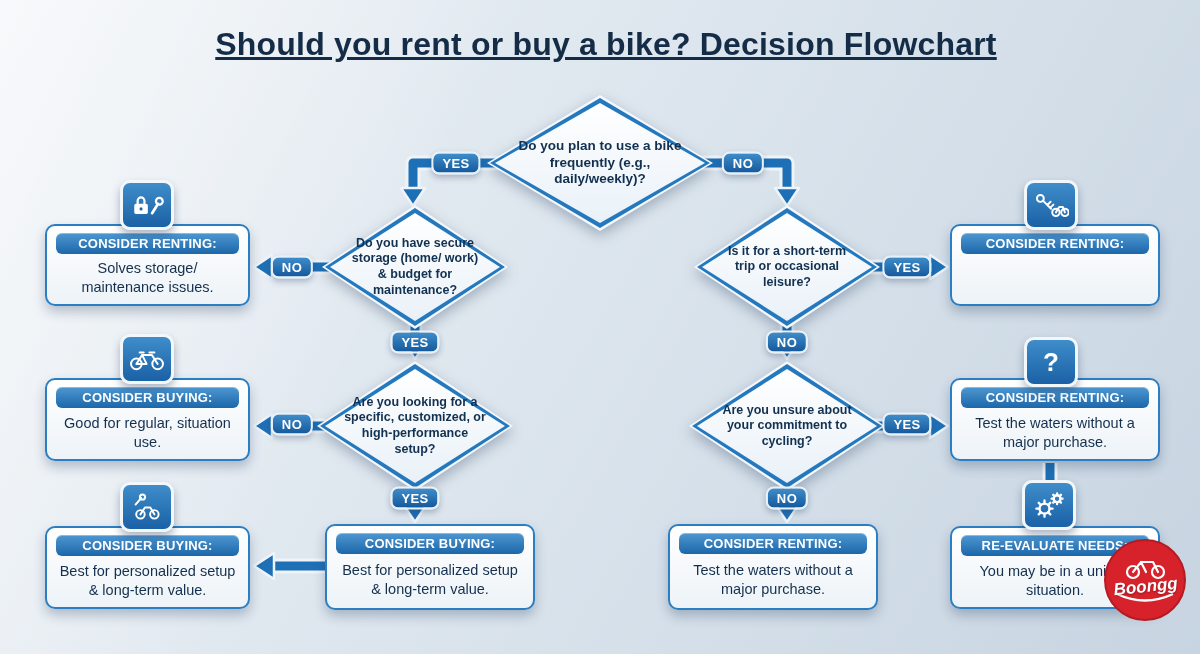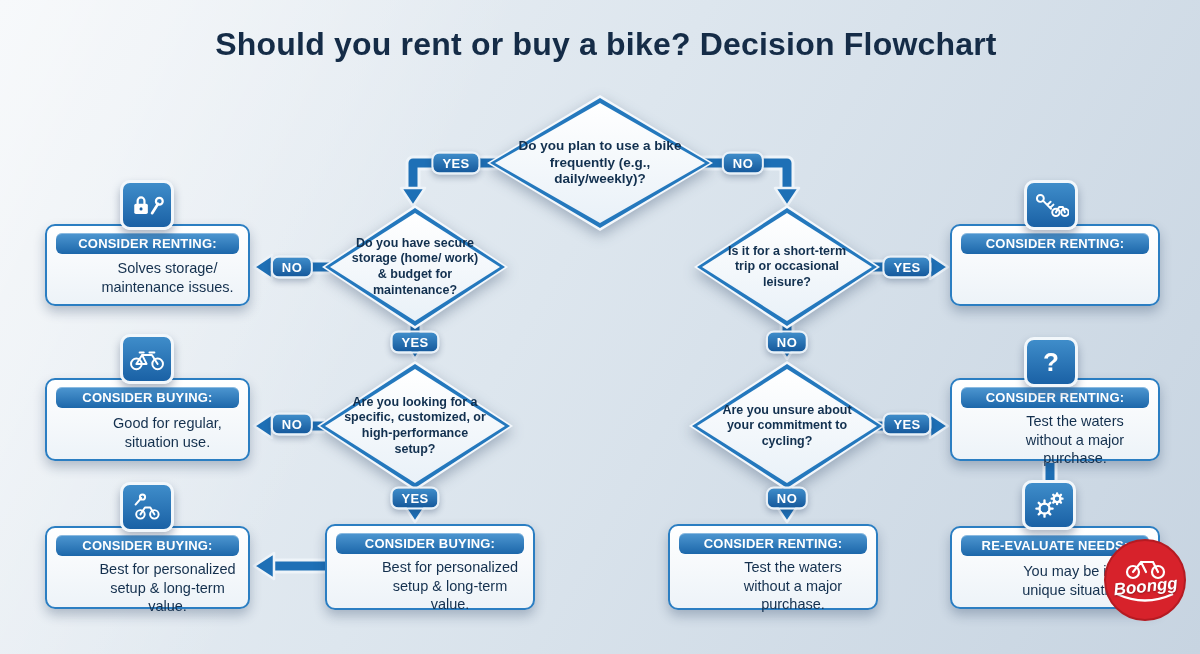--- a/index.html
+++ b/index.html
@@ -5,21 +5,21 @@
   html,body{margin:0;padding:0;}
   .canvas{
     position:relative;width:1200px;height:654px;overflow:hidden;
     font-family:"Liberation Sans",sans-serif;
     background:
       linear-gradient(115deg, rgba(255,255,255,.55) 0%, rgba(255,255,255,0) 35%),
       linear-gradient(120deg,#eef2f6 0%,#dde6ee 45%,#c7d4e1 100%);
   }
   .title{
     position:absolute;top:26px;left:12px;right:0;text-align:center;
-    font-size:32px;font-weight:700;color:#152c47;letter-spacing:.2px;z-index:6;
+    font-size:32px;font-weight:700;color:#152c47;letter-spacing:.2px;z-index:6;text-decoration:underline;
   }
   
   .arrows{position:absolute;inset:0;z-index:1;}
   .ac{fill:none;stroke:#eef4f9;stroke-width:15;stroke-linejoin:round;}
   .al{fill:none;stroke:#1e70b6;stroke-width:9;stroke-linejoin:round;}
   .ah{fill:#1e70b6;stroke:#eef4f9;stroke-width:2.5;stroke-linejoin:round;}
   
   .diamond{position:absolute;z-index:3;filter:drop-shadow(0 5px 7px rgba(25,50,85,.32));}
   .dlayer{position:absolute;clip-path:polygon(50% 0,100% 50%,50% 100%,0 50%);}
   .d-rim{inset:0;background:#f4f8fc;}
@@ -40,21 +40,21 @@
     display:flex;flex-direction:column;
   }
   .obox-header{
     margin:7px 9px 4px;background:linear-gradient(180deg,#4e97d1,#1c67aa);
     border-radius:6px;color:#fff;font-weight:700;font-size:13px;
     text-align:center;padding:3px 6px;letter-spacing:.2px;
     box-shadow:inset 0 1px 0 rgba(255,255,255,.35);
   }
   .obox-body{
     flex:1;display:flex;align-items:center;justify-content:center;text-align:center;
-    font-size:14.5px;font-weight:500;color:#14304e;line-height:1.28;padding:0 10px 6px;margin-left:40px;
+    font-size:14.5px;font-weight:500;color:#14304e;line-height:1.28;padding:0 10px 6px;
   }
   
   .yn{
     position:absolute;z-index:5;transform:translate(-50%,-50%);
     background:linear-gradient(180deg,#3f8dca,#15599c);
     border:2px solid #e9f1f8;border-radius:8px;color:#fff;
     font-weight:700;font-size:13px;padding:2px 9px;letter-spacing:.4px;
     box-shadow:0 3px 6px rgba(25,50,85,.3);
   }
   

